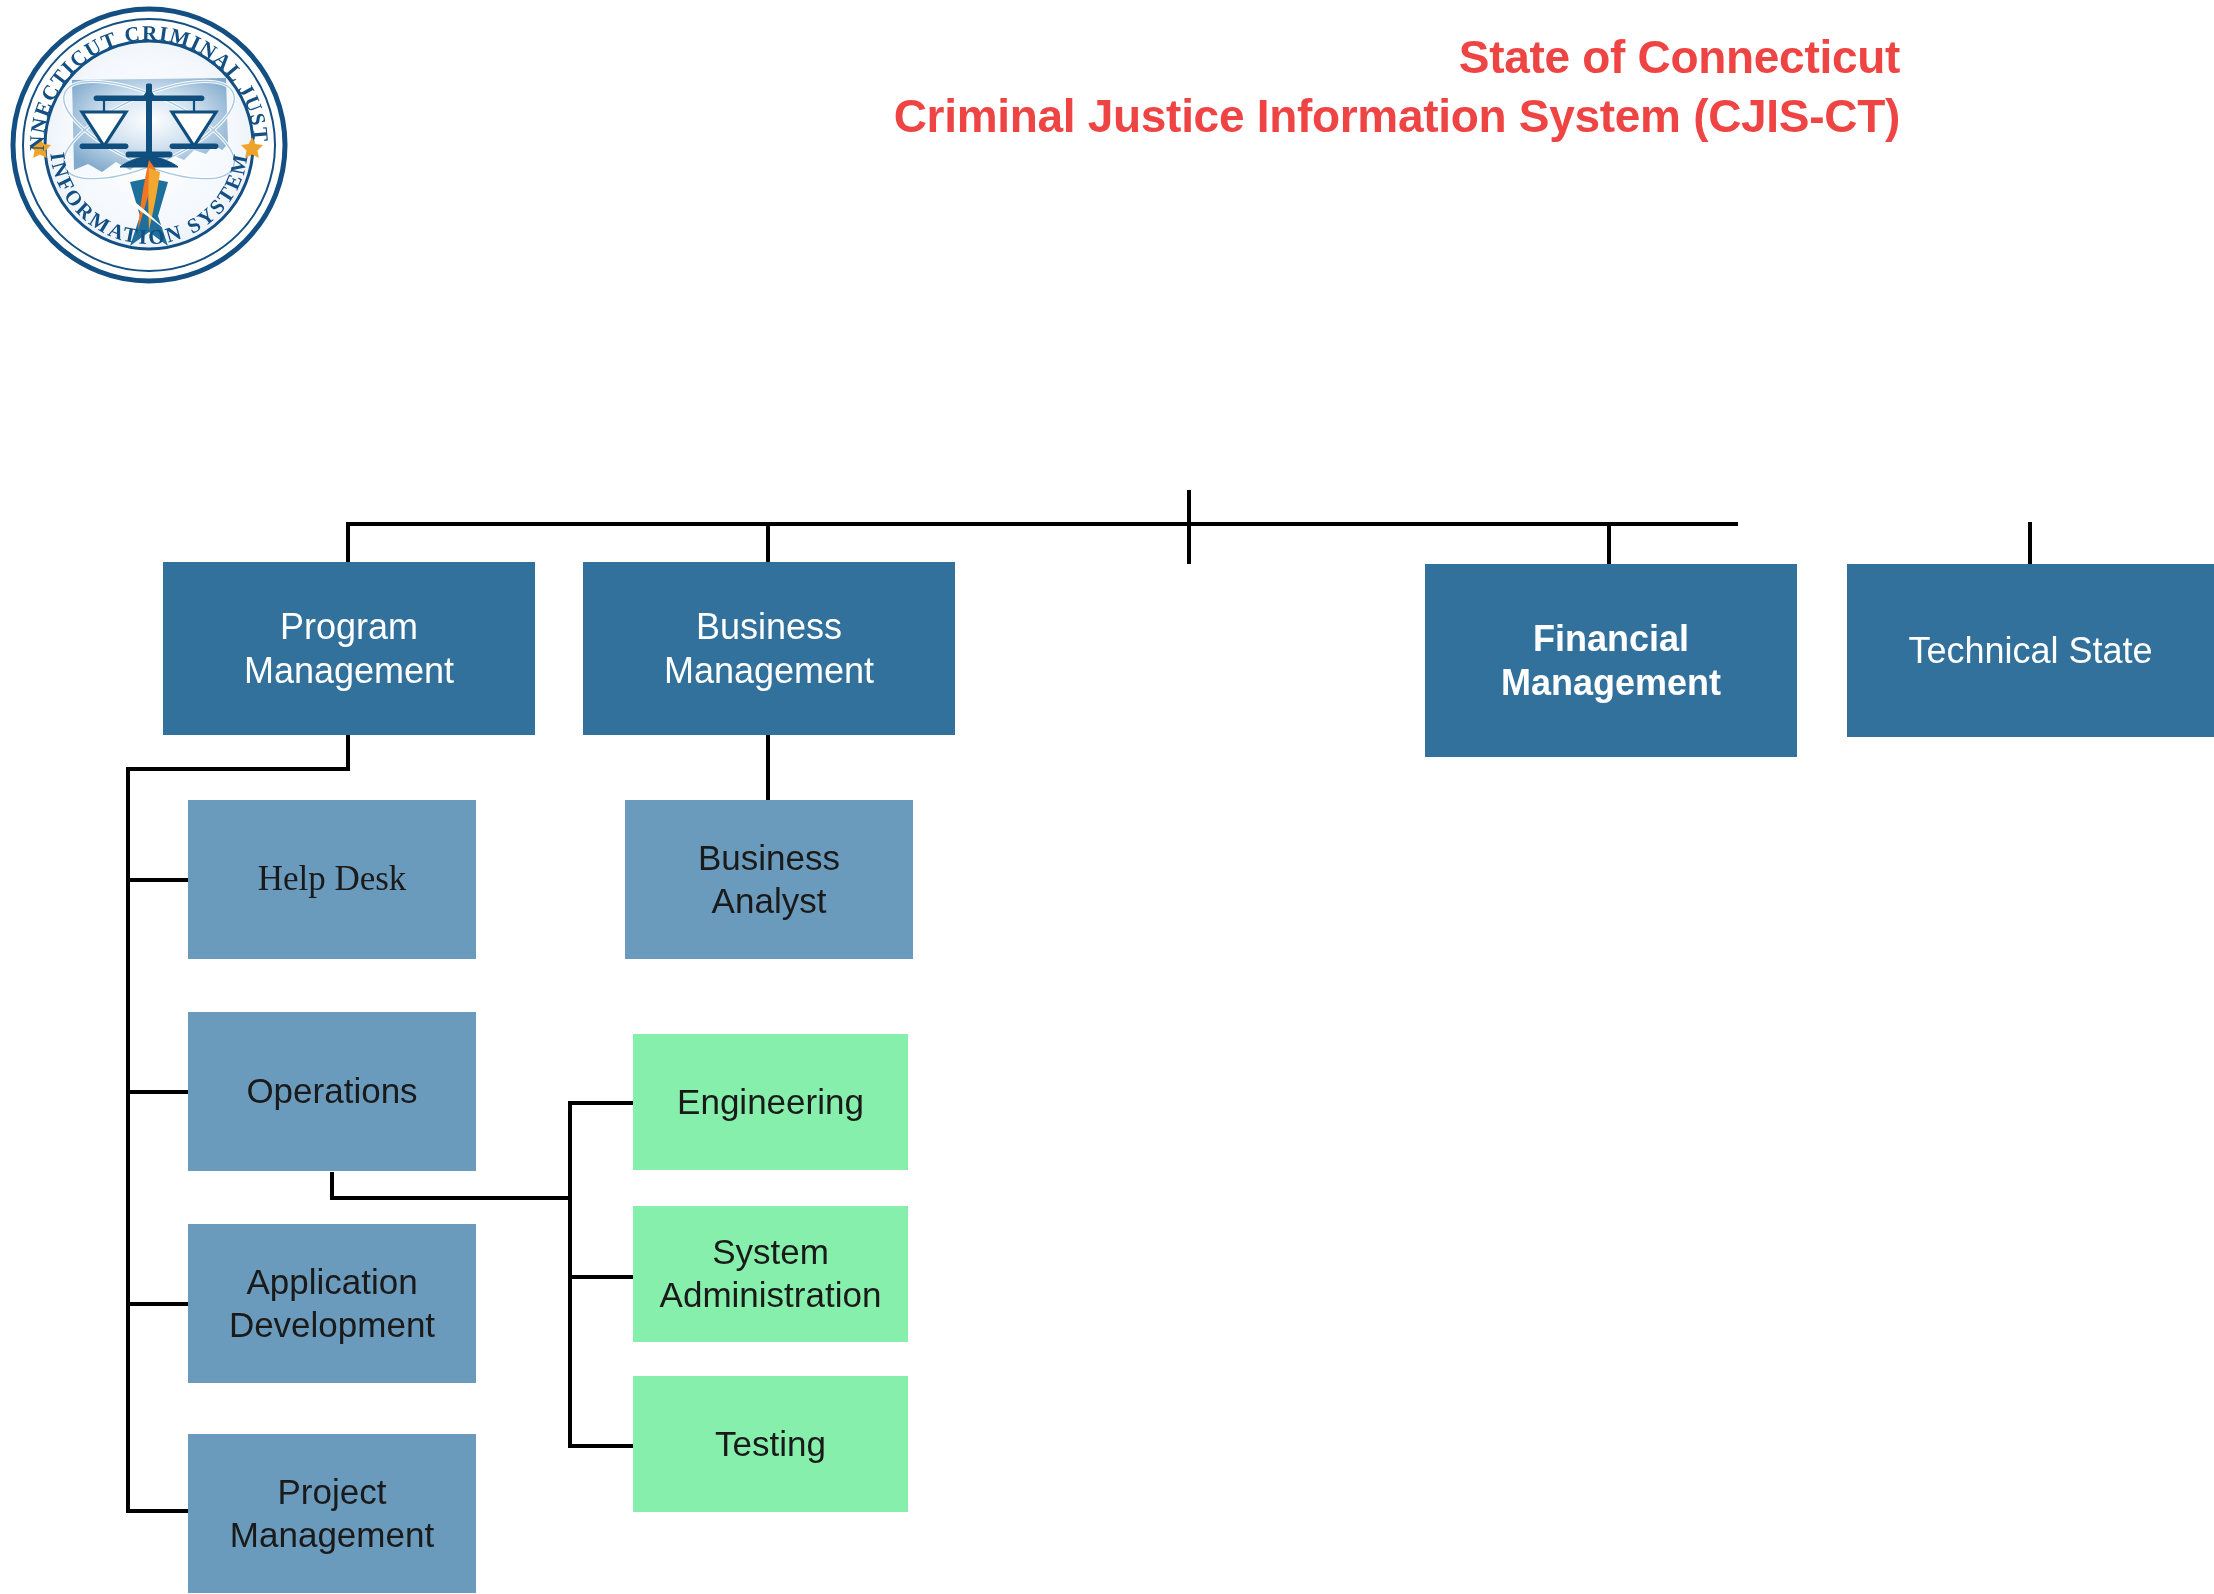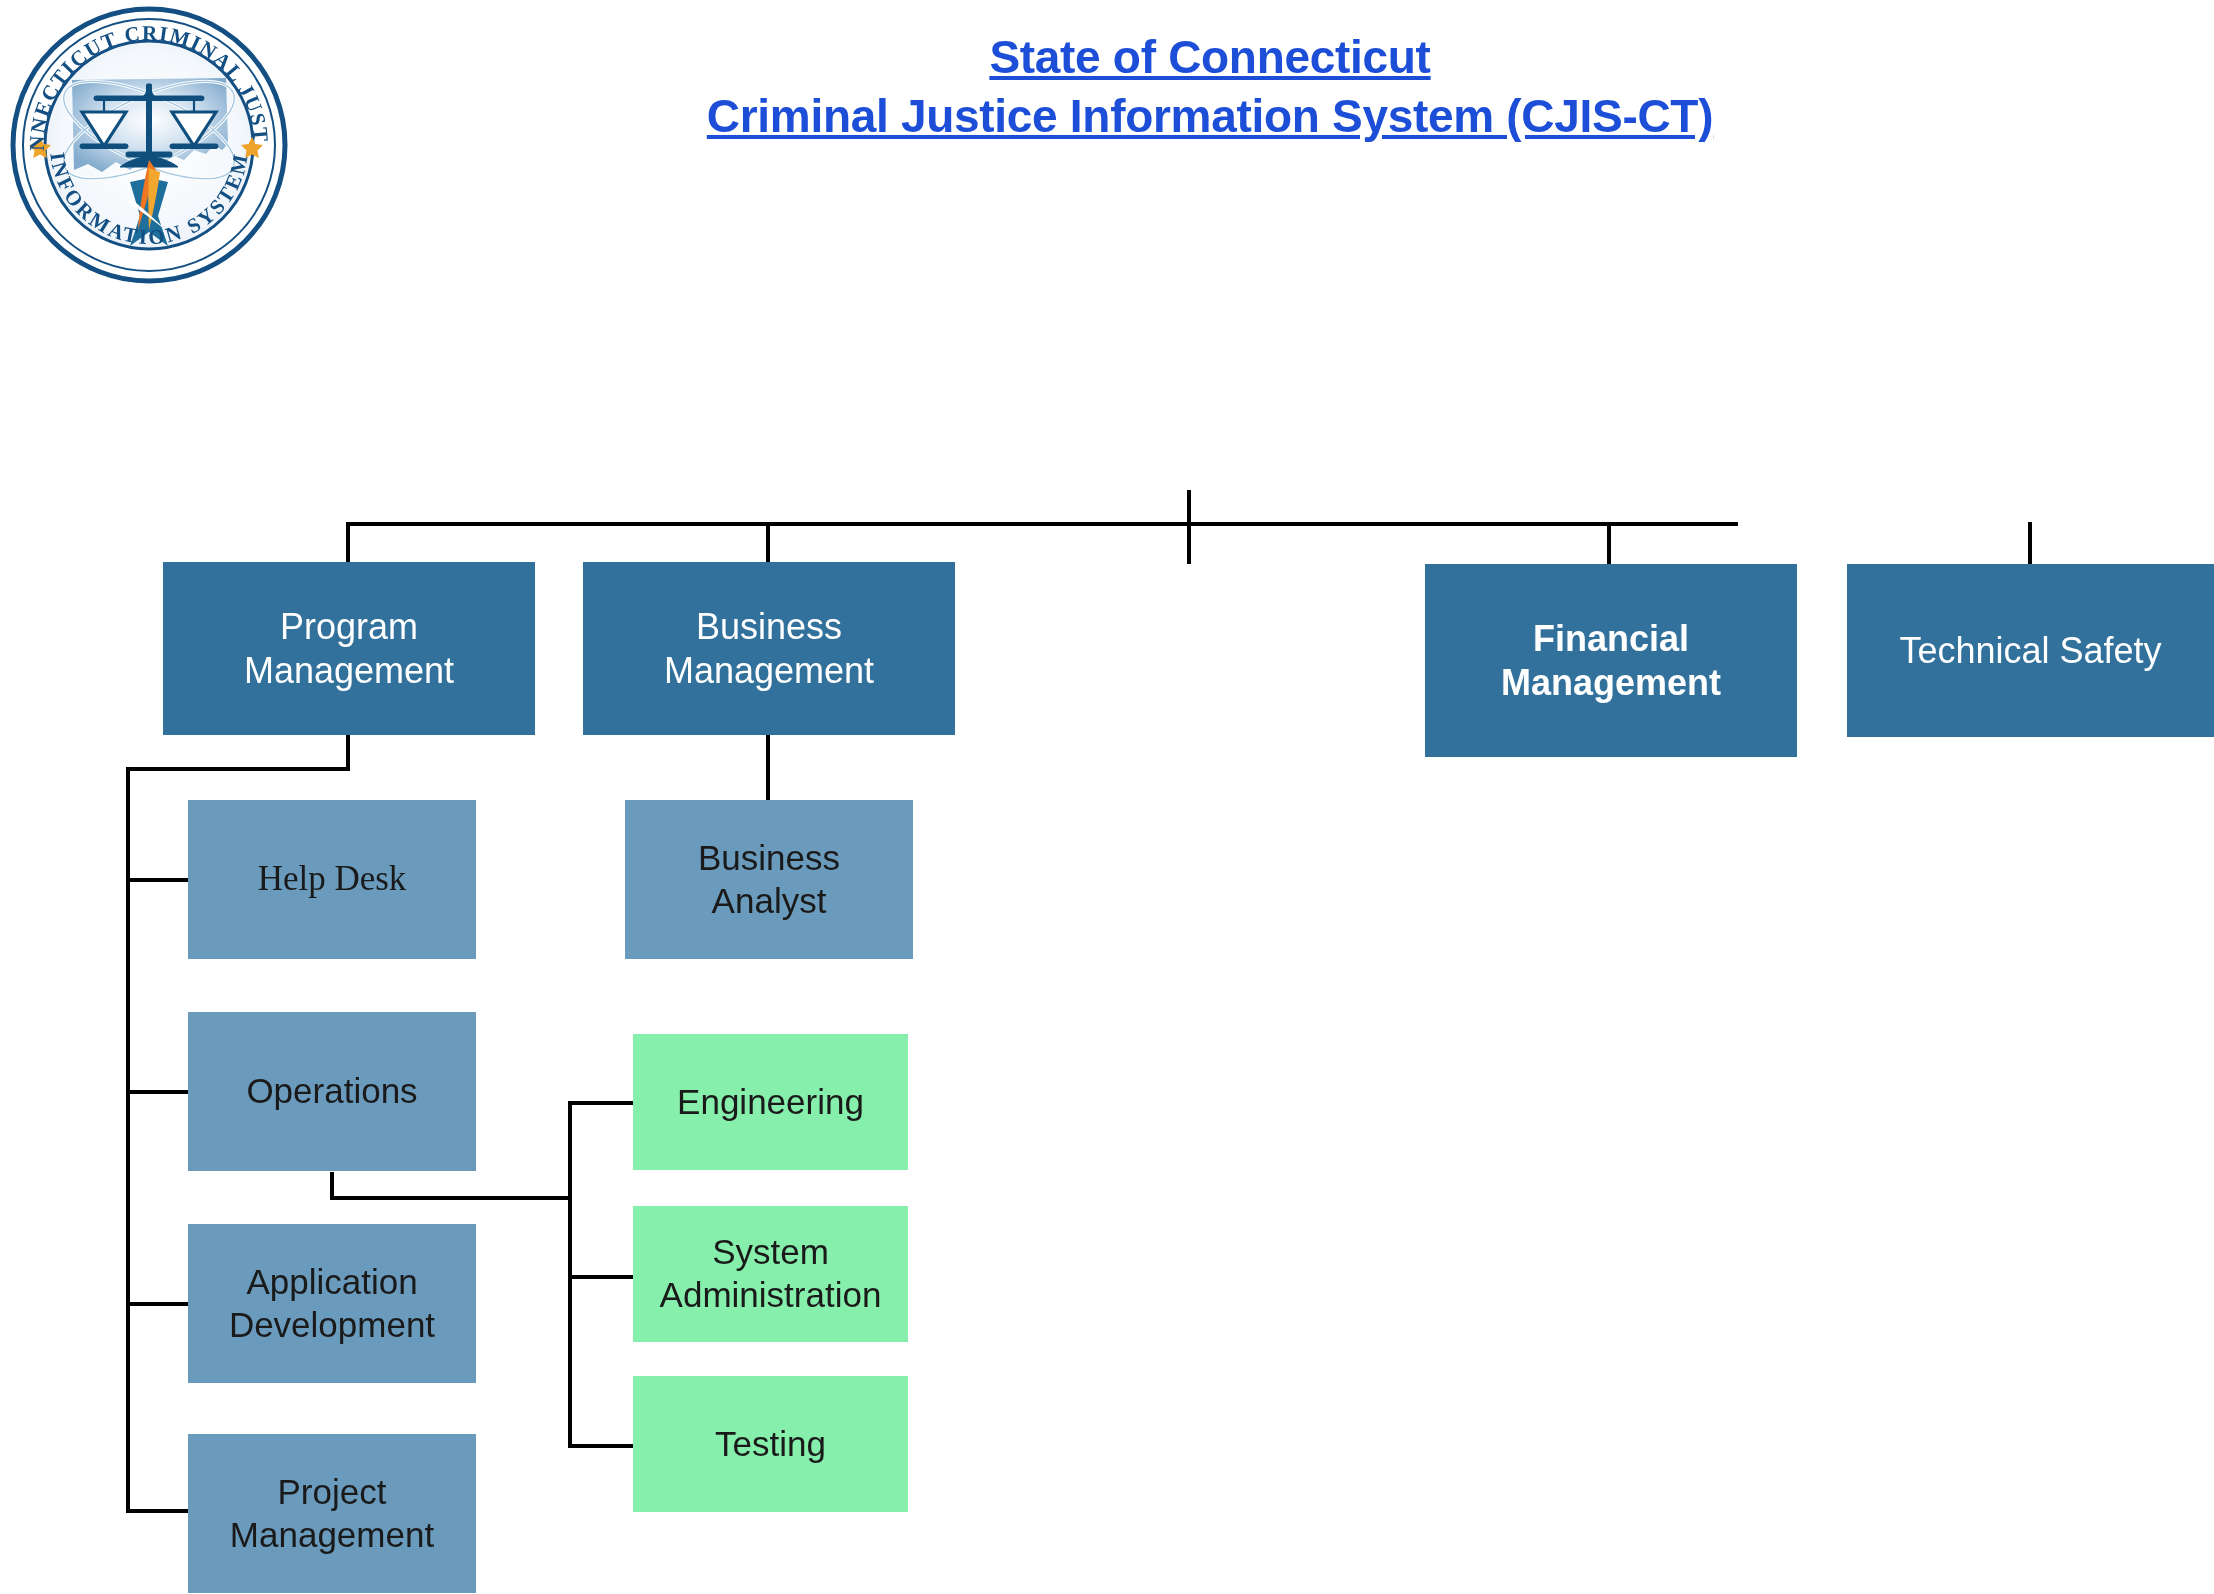--- a/index.html
+++ b/index.html
@@ -27,27 +27,26 @@
     width: 282px;
     height: 282px;
   }
 
   
   #title-block {
     position: absolute;
     left: 520px;
     top: 28px;
     width: 1380px;
-    text-align: center;
-    color: #1d4ed8;
+    text-align: right;
+    color: #ef4444;
     font-weight: bold;
     font-size: 46px;
     line-height: 1.28;
     letter-spacing: -0.3px;
-    text-decoration: underline;
   }
   #title-block .tline { display: block; white-space: nowrap; }
 
   
   .ln {
     position: absolute;
     background: #000000;
   }
 
   
@@ -191,21 +190,21 @@
 
 
   <div class="node lvl-two" style="left:1425px; top:564px; width:372px; height:193px;font-weight:bold;">
     <div>
       <span>Financial</span>
       <span>Management</span>
     </div>
   </div>
 
   <div class="node lvl-two" style="left:1847px; top:564px; width:367px; height:173px;">
-    <span>Technical Safety</span>
+    <span>Technical State</span>
   </div>
 
   <div class="node lvl-three" style="left:188px; top:800px; width:288px; height:159px;font-family:Liberation Serif, serif;">
     <span>Help Desk</span>
   </div>
 
   <div class="node lvl-three" style="left:625px; top:800px; width:288px; height:159px;">
     <div>
       <span>Business</span>
       <span>Analyst</span>

